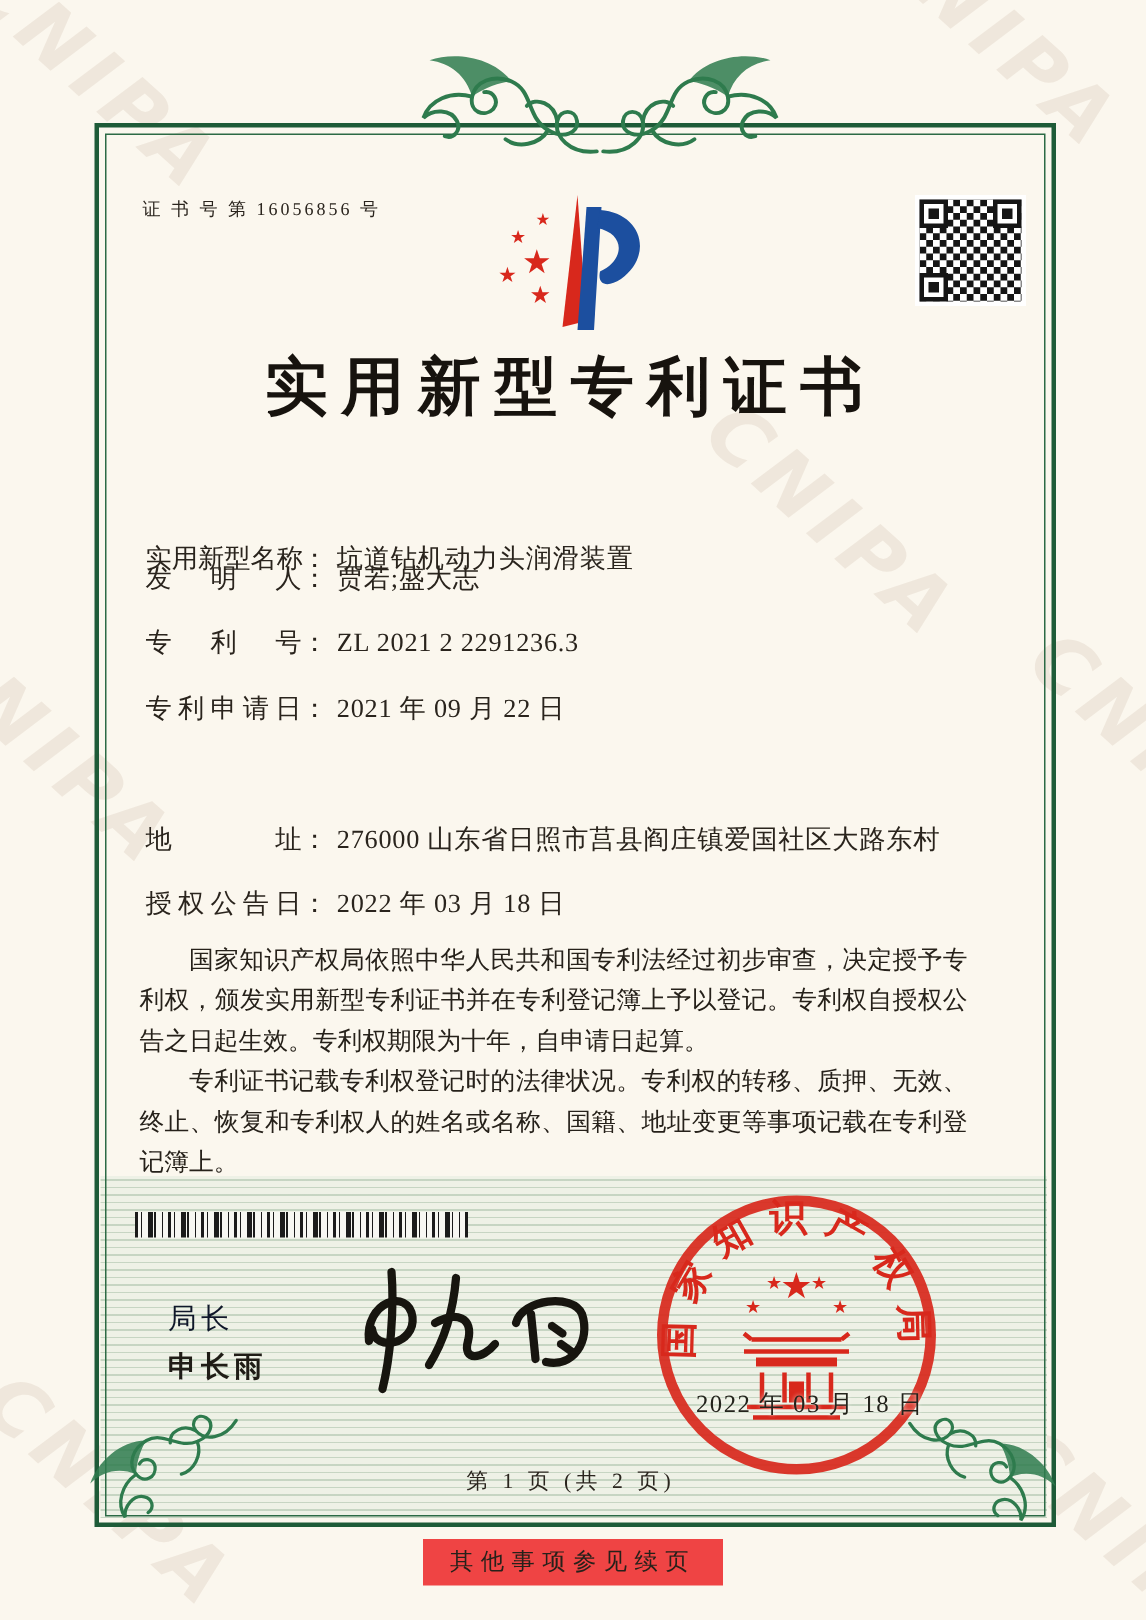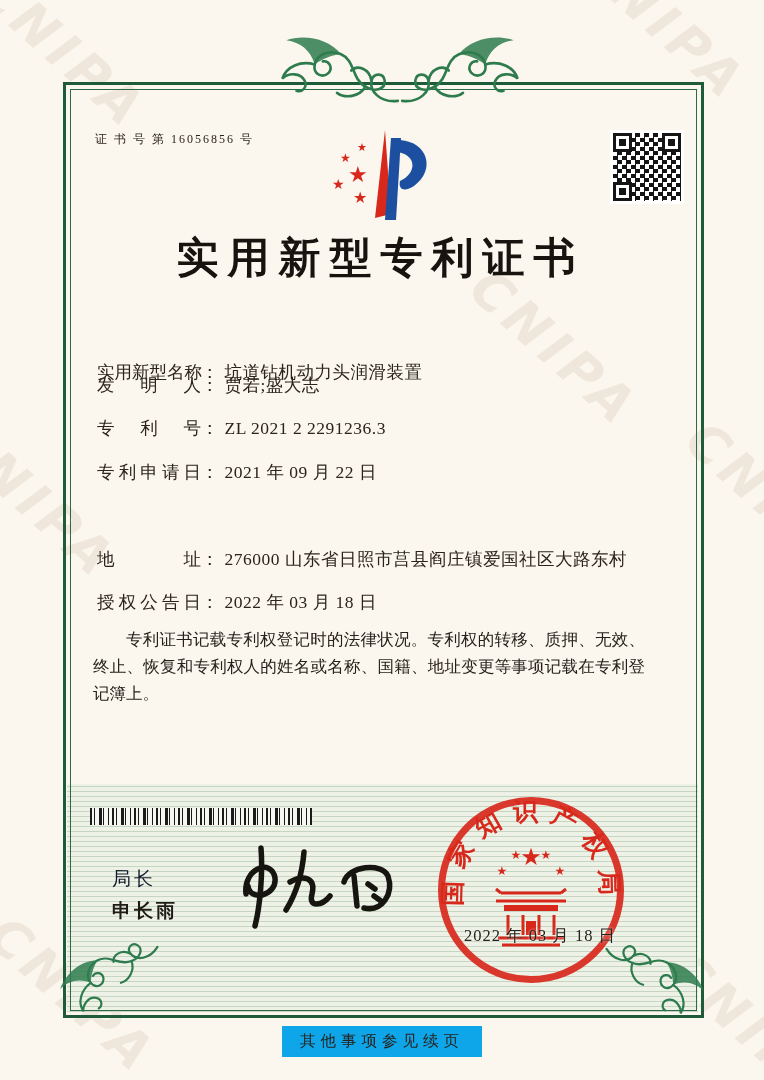--- a/index.html
+++ b/index.html
@@ -69,21 +69,21 @@
   .seal{position:absolute; left:438px; top:797px; width:186px; height:186px; z-index:5;}
   .seal-ring{position:absolute; left:0; top:0; width:186px; height:186px; box-sizing:border-box;
     border:7px solid #d8281c; border-radius:50%; opacity:0.92;}
   .seal svg{position:absolute; left:0; top:0;}
   .seal-date{position:absolute; left:455px; top:925px; width:170px; text-align:center; z-index:6;
     font-size:16.5px; color:#23231c; letter-spacing:1px; text-shadow:0 0 3px rgba(255,253,246,0.9);}
   
   .page-info{position:absolute; left:63px; top:978px; width:635px; text-align:center;
     font-size:14.5px; letter-spacing:3px; z-index:4; color:#2a251e;}
   .continuation{position:absolute; left:50%; transform:translateX(-50%); top:1026px;
-    background:#0ea5e9; padding:5px 18px; font-size:15.5px; letter-spacing:5px;
+    background:#ef4444; padding:5px 18px; font-size:15.5px; letter-spacing:5px;
     z-index:4; color:#26211a; white-space:nowrap;}
 </style>
 </head>
 <body>
 
 <div class="page">
 
   <div class="wm" style="left:-40px; top:20px;">CNIPA</div>
   <div class="wm" style="left:560px; top:-8px;">CNIPA</div>
   <div class="wm" style="left:452px; top:318px;">CNIPA</div>
@@ -174,20 +174,21 @@
     <span class="flabel">专利申请日</span><span class="fcolon">：</span><span class="fvalue">2021 年 09 月 22 日</span>
   </div>
   <div class="frow" style="top:547px;">
     <span class="flabel">地址</span><span class="fcolon">：</span><span class="fvalue">276000  山东省日照市莒县阎庄镇爱国社区大路东村</span>
   </div>
   <div class="frow" style="top:590px;">
     <span class="flabel">授权公告日</span><span class="fcolon">：</span><span class="fvalue">2022 年 03 月 18 日</span>
   </div>
 
   <div class="body-text">
+    <p>国家知识产权局依照中华人民共和国专利法经过初步审查，决定授予专利权，颁发实用新型专利证书并在专利登记簿上予以登记。专利权自授权公告之日起生效。专利权期限为十年，自申请日起算。</p>
     <p>专利证书记载专利权登记时的法律状况。专利权的转移、质押、无效、终止、恢复和专利权人的姓名或名称、国籍、地址变更等事项记载在专利登记簿上。</p>
   </div>
 
   <div class="barcode"></div>
 
   <div class="sig-title">局长</div>
   <div class="sig-name">申长雨</div>
   <div class="signature">
     <svg width="178" height="98" viewBox="0 0 178 98" fill="none" stroke="#17150f" stroke-width="5.5" stroke-linecap="round">
       <path d="M22,58 C19,32 48,22 51,42 C53,60 26,66 24,50"></path>
@@ -222,15 +223,16 @@
           <path d="M70,118 V138 M85,118 V138 M101,118 V138 M116,118 V138"></path>
           <path d="M60,141 H126 M64,148 H122"></path>
         </g>
         <rect x="66" y="108" width="54" height="6" stroke="none"></rect>
         <rect x="88" y="124" width="10" height="14" stroke="none"></rect>
       </g>
     </svg>
   </div>
   <div class="seal-date">2022 年 03 月 18 日</div>
 
+  <div class="page-info">第 1 页 (共 2 页)</div>
   <div class="continuation">其他事项参见续页</div>
 
 </div>
 
 </body></html>

